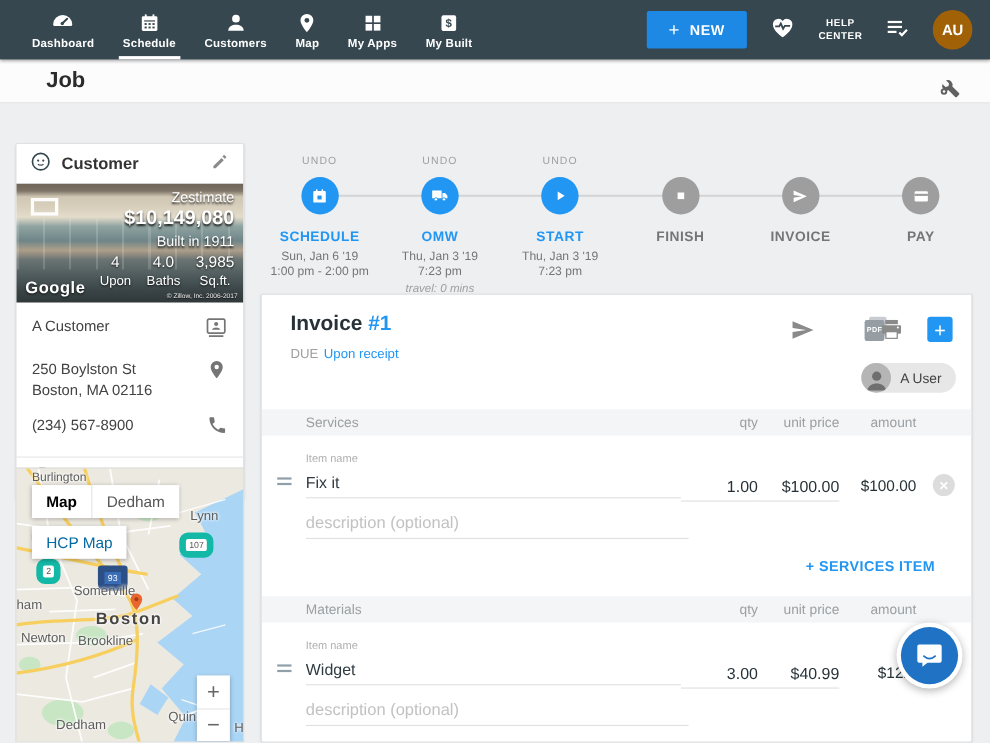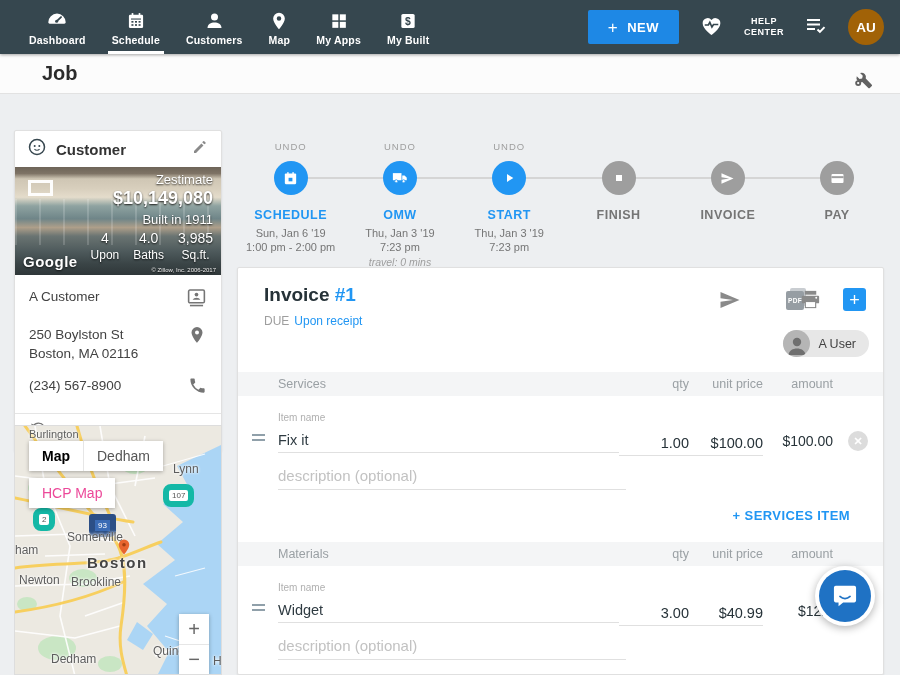--- a/index.html
+++ b/index.html
@@ -97,21 +97,21 @@
   .shield { position:absolute; font-size:8px; color:#555; background:#fff; border:6px solid #14b8a6; padding:1px 3px; text-shadow:none;text-align:right; }
   .shield.oval { border-radius:8px; }
   .shield.i93 { background:#3a6bb5; color:#fff; border-color:#2c4f86; border-radius:3px 3px 6px 6px; }
   .map-pin { position:absolute; left:100px; top:112px; }
   .map-type { position:absolute; left:14px; top:15px; display:flex; box-shadow:0 1px 4px rgba(0,0,0,.3); cursor:pointer; }
   .mt-btn { background:#fff; height:30px; display:flex; align-items:center; padding:0 13px; font-size:14px; color:#565656; }
   .mt-btn.sel { font-weight:bold; color:#000; }
   .mt-btn + .mt-btn { border-left:1px solid #e6e6e6; }
   .hcp-btn {
     position:absolute; left:14px; top:52px; background:#fff; height:30px;
-    display:flex; align-items:center; padding:0 13px; font-size:14px; color:#ec4899;
+    display:flex; align-items:center; padding:0 13px; font-size:14px; color:#0369a1;
     box-shadow:0 1px 4px rgba(0,0,0,.3); cursor:pointer;
   }
   .zoom-ctl { position:absolute; right:12px; top:188px; width:30px; background:#fff; box-shadow:0 1px 4px rgba(0,0,0,.3); }
   .zoom-btn { height:30px; display:flex; align-items:center; justify-content:center; font-size:20px; color:#666; cursor:pointer; }
   .zoom-btn + .zoom-btn { border-top:1px solid #e6e6e6; }
 
   
   .stepper { position:absolute; left:236px; top:141px; width:656px; display:flex; }
   .stepper::before { content:""; position:absolute; left:55px; width:546px; top:36px; height:2px; background:#d5d5d5; }
   .step { width:109.3px; display:flex; flex-direction:column; align-items:center; position:relative; }

